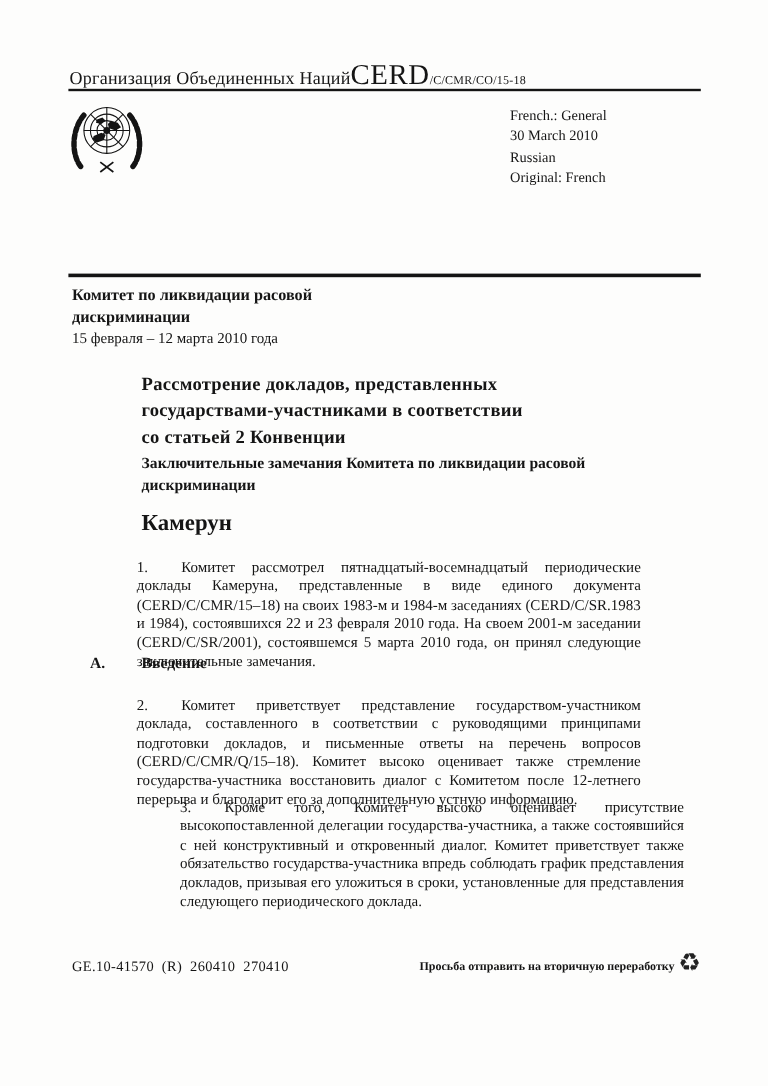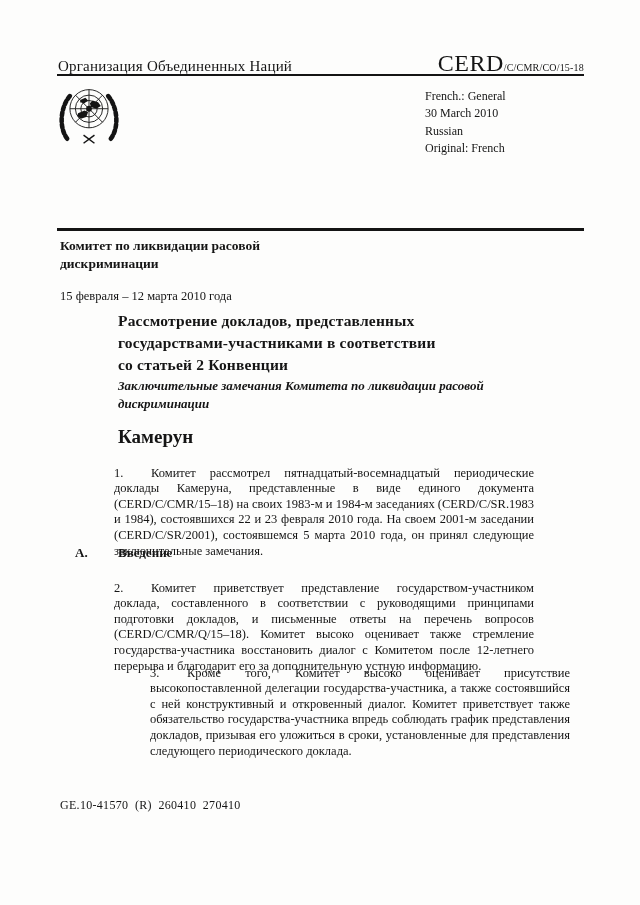--- a/index.html
+++ b/index.html
@@ -12,21 +12,21 @@
     position:relative;
     width:640px; height:905px;
     background:#fdfdfc;
     color:#151515;
     overflow:hidden;
   }
 
   
   .header-row {
     position:absolute; top:50px; left:58px; width:526px;
-    display:flex; justify-content:space-between; align-items:baseline;
+    display:flex; justify-content:flex-start; align-items:baseline;
   }
   .org-name { font-size:15px; letter-spacing:.2px; }
   .doc-symbol { font-size:24px; letter-spacing:.5px; }
   .doc-symbol-suffix { font-size:10px; letter-spacing:.2px; }
 
   .rule-thin  { position:absolute; top:74px;  left:57px; width:527px; height:2px; background:#141414; }
   .rule-thick { position:absolute; top:228px; left:57px; width:527px; height:3px; background:#141414; }
 
   
   .emblem { position:absolute; top:86px; left:56px; }
@@ -37,33 +37,32 @@
   }
   .distr-block {
     position:absolute; top:88px; left:425px;
     font-size:12px; line-height:1.45;
   }
 
   
   .committee { position:absolute; top:237px; left:60px; width:320px; }
   .committee-name { font-size:13.5px; font-weight:bold; line-height:1.3; white-space:pre-line; }
   .session { font-size:12px; font-weight:bold; margin-top:3px; }
-  .dates   { font-size:12.5px; margin-top:17px; }
+  .dates   { font-size:12.5px; margin-top:3px; }
 
   
   .main-title {
     position:absolute; top:310px; left:118px; width:440px;
     font-size:15.5px; font-weight:bold; line-height:1.42;
     white-space:pre-line; letter-spacing:.2px;
   }
   .subtitle {
     position:absolute; top:377px; left:118px; width:460px;
     font-size:13px; font-weight:bold; line-height:1.4;
     white-space:pre-line;
-    font-style:italic;
   }
   .country { position:absolute; top:426px; left:118px; font-size:19px; font-weight:bold; }
 
   .para {
     position:absolute; left:114px; width:420px;
     font-size:12.5px; line-height:1.25; text-align:justify;
   }
   .para-1 { top:453px; }
   .para-2 { top:568px; }
   .para-3 { top:653px;margin-left:36px; }
@@ -155,14 +154,18 @@
   <div class="section-heading">
     <span class="section-letter">A.</span>
     <span>Введение</span>
   </div>
 
   <p class="para para-2"><span class="pnum">2.</span><span>Комитет приветствует представление государством-участником доклада, составленного в соответствии с руководящими принципами подготовки докладов, и письменные ответы на перечень вопросов (CERD/C/CMR/Q/15–18). Комитет высоко оценивает также стремление государства-участника восстановить диалог с Комитетом после 12-летнего перерыва и благодарит его за дополнительную устную информацию.</span></p>
 
   <p class="para para-3"><span class="pnum">3.</span><span>Кроме того, Комитет высоко оценивает присутствие высокопоставленной делегации государства-участника, а также состоявшийся с ней конструктивный и откровенный диалог. Комитет приветствует также обязательство государства-участника впредь соблюдать график представления докладов, призывая его уложиться в сроки, установленные для представления следующего периодического доклада.</span></p>
 
   <div class="footer-left">GE.10-41570  (R)  260410  270410</div>
+  <div class="footer-right">
+    <span class="recycle-text">Просьба отправить на вторичную переработку</span>
+    <span class="recycle-icon">♻</span>
+  </div>
 
 </div>
 
 </body></html>

